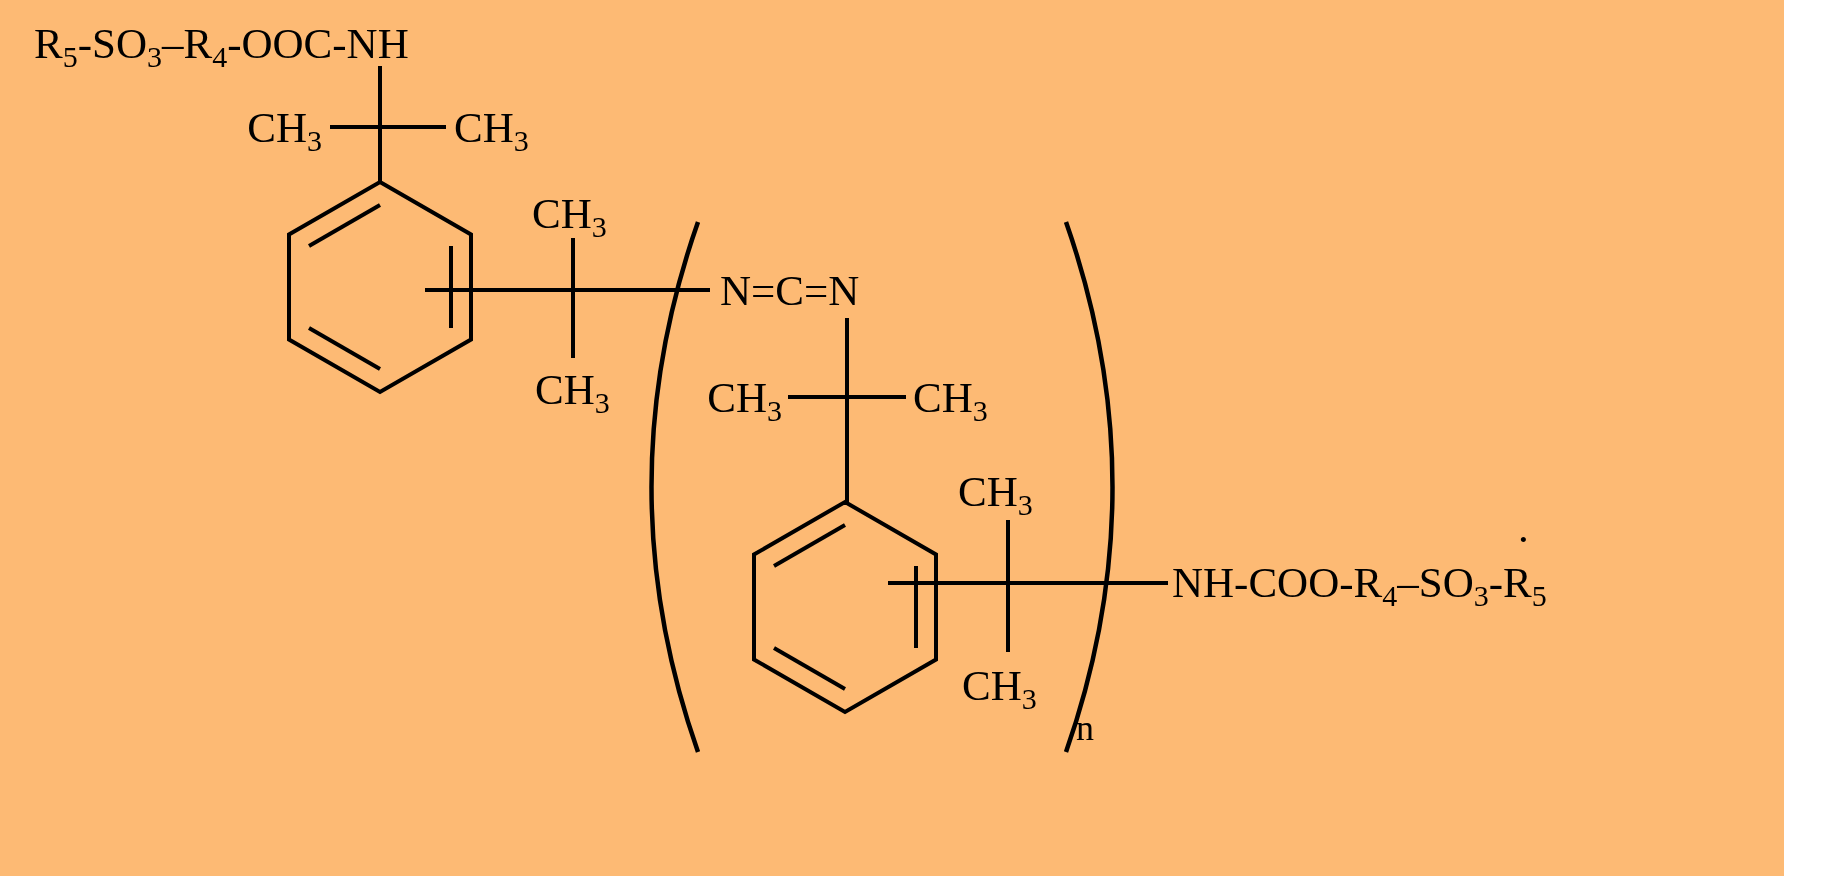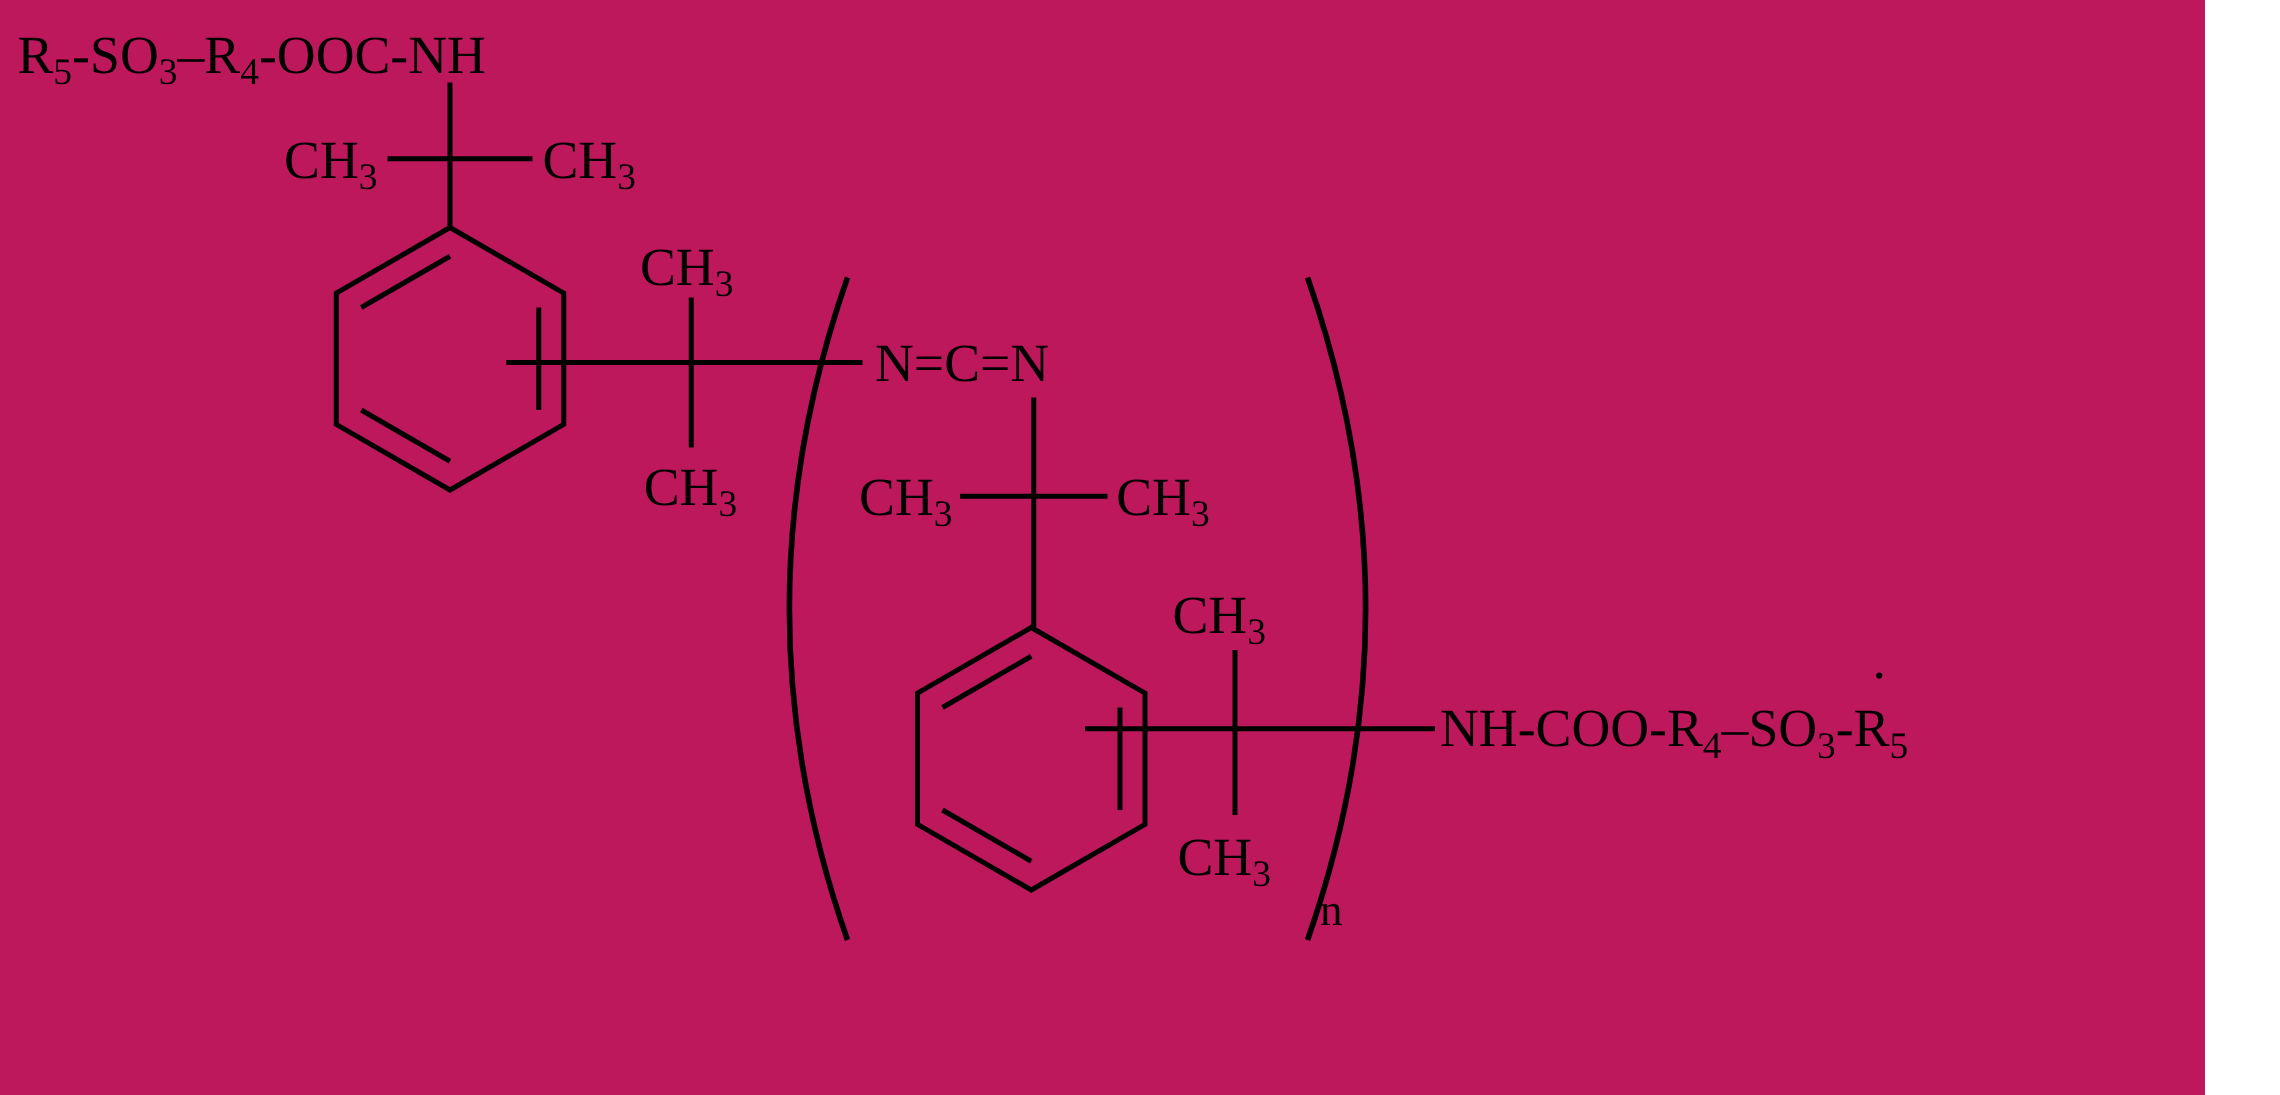--- a/index.html
+++ b/index.html
@@ -3,23 +3,24 @@
 <meta charset="utf-8">
 <style>
   html, body {
     margin: 0;
     padding: 0;
     background: #ffffff;
   }
   .page {
     width: 1764px;
     height: 876px;
-    background: #be185d;
+    background: #fdba74;
     position: relative;
     overflow: hidden;
+    padding-left: 20px;
   }
   svg text {
     fill: #000000;
     font-family: "Liberation Serif", "DejaVu Serif", serif;
   }
   .bond {
     stroke: #000000;
     stroke-width: 4;
     fill: none;
     stroke-linecap: butt;

